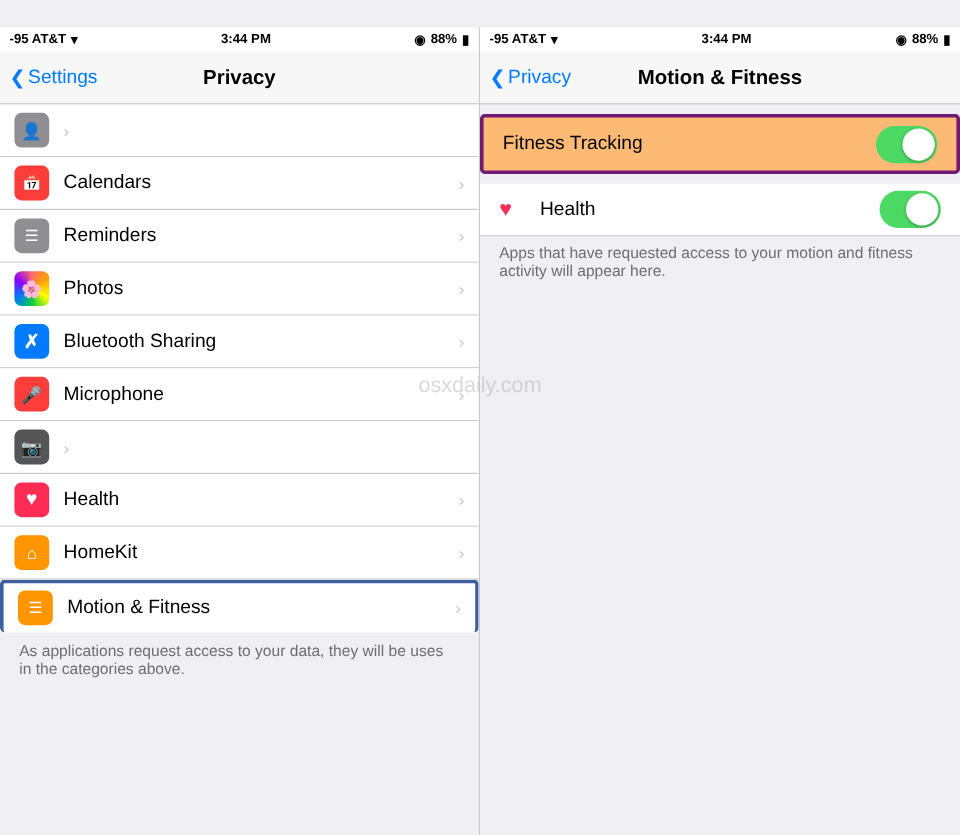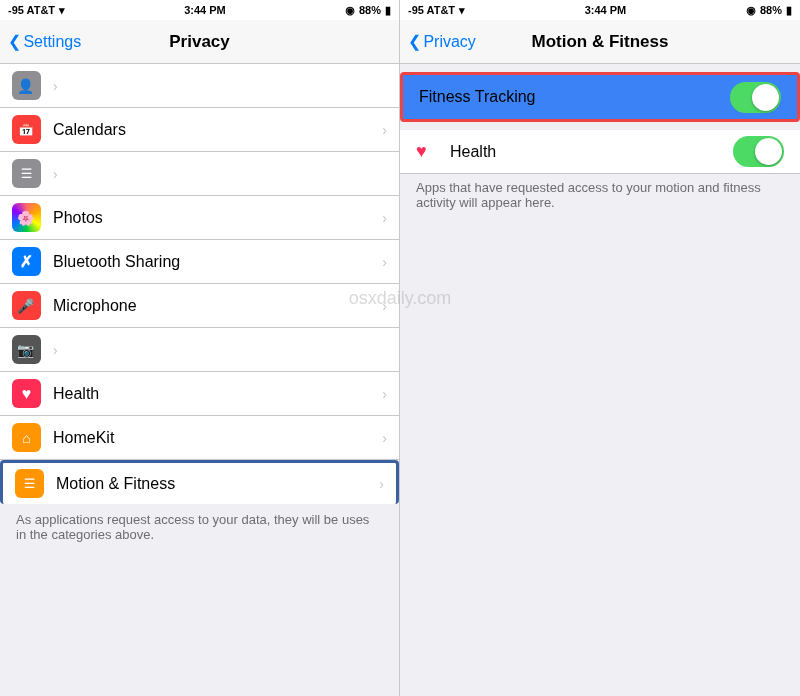--- a/index.html
+++ b/index.html
@@ -161,23 +161,23 @@
       color: #000;
     }
 
     .right-content {
       flex: 1;
       overflow: hidden;
     }
 
     
     .fitness-tracking-box {
-      background: #3b82f6;
+      background: #fdba74;
       margin: 8px 0 0 0;
-      border: 3px solid #ef4444;
+      border: 3px solid #701a75;
       border-radius: 4px;
     }
 
     .fitness-row {
       display: flex;
       align-items: center;
       padding: 12px 16px;
       height: 44px;
     }
     .fitness-row .label {
@@ -256,20 +256,21 @@
       pointer-events: none;
       white-space: nowrap;
       z-index: 100;
     }
 
     .panels-wrapper {
       display: flex;
       width: 800px;
       height: 596px;
       position: relative;
+      margin-top: 23px;
     }
   </style>
 </head>
 <body>
 
 <div class="panels-wrapper">
 
   <div class="left-panel">
 
     <div class="status-bar">
@@ -308,20 +309,21 @@
             <span style="color:#fff;font-size:13px;">📅</span>
           </div>
           <span class="item-label">Calendars</span>
           <span class="chevron">›</span>
         </div>
 
         <div class="list-item">
           <div class="icon-wrap icon-gray-list">
             <span style="color:#fff;font-size:13px;">☰</span>
           </div>
+          <span class="item-label">Reminders</span>
           <span class="chevron">›</span>
         </div>
 
         <div class="list-item">
           <div class="icon-wrap" style="background: conic-gradient(#ff6b6b, #ffa500, #ffff00, #00cc44, #007aff, #8b00ff, #ff6b6b);">
             <span style="font-size:14px;">🌸</span>
           </div>
           <span class="item-label">Photos</span>
           <span class="chevron">›</span>
         </div>

